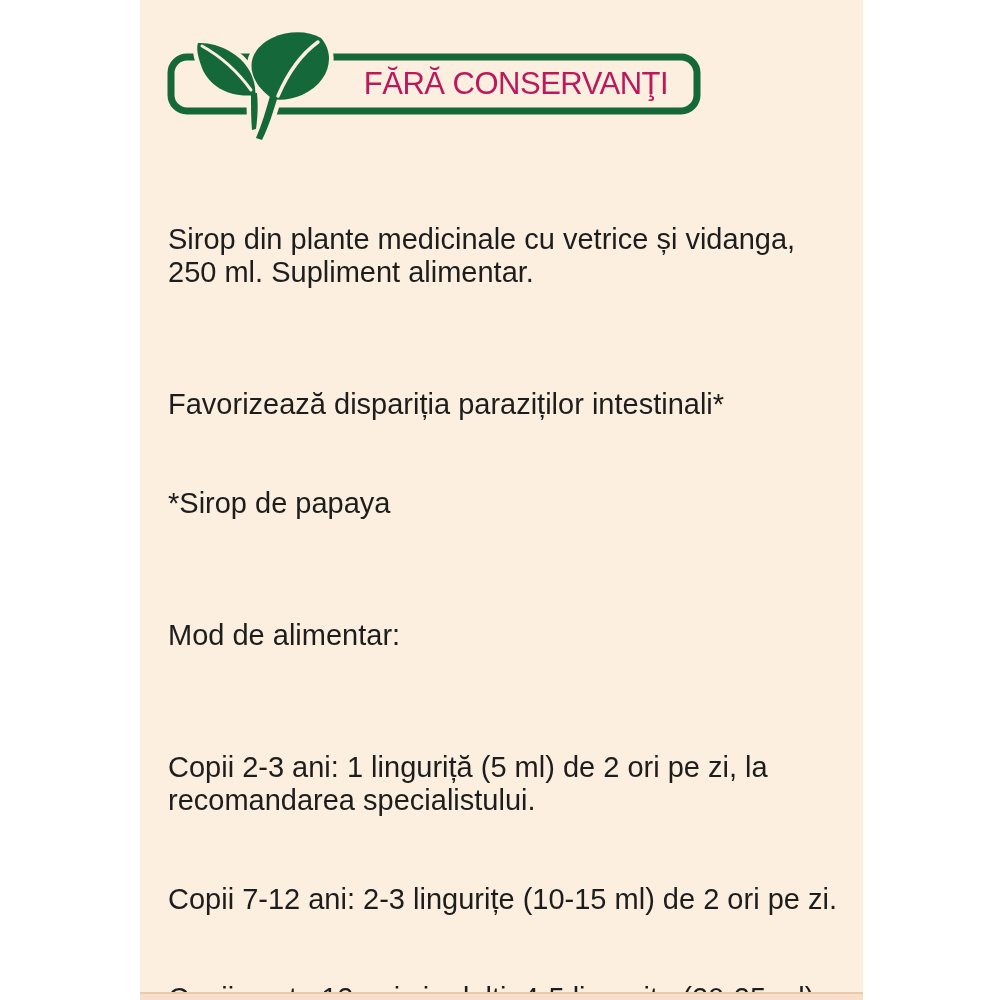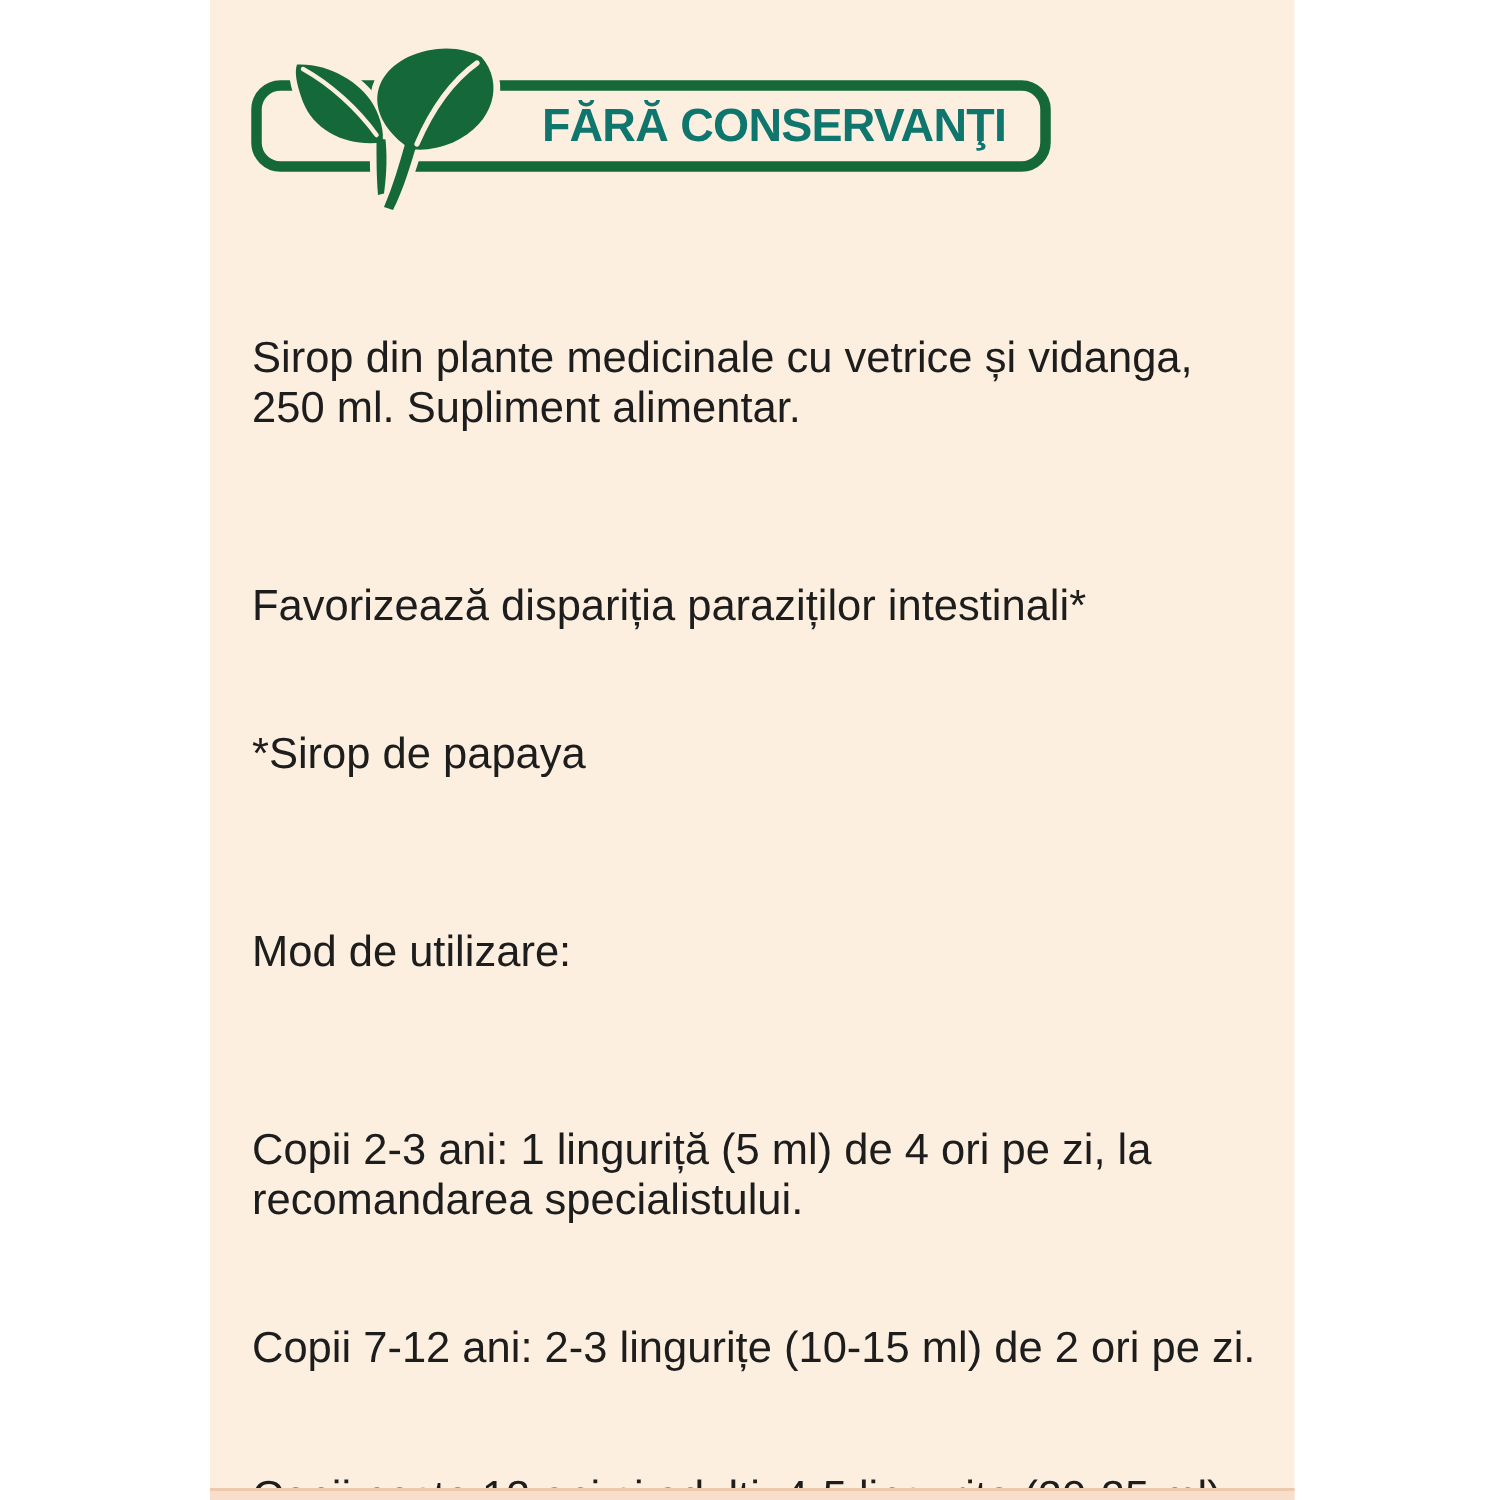--- a/index.html
+++ b/index.html
@@ -11,21 +11,21 @@
   }
   .panel{
     position:absolute;left:140px;top:0;width:723px;height:1000px;
     background:#fcefdf;
   }
   .badge{position:absolute;left:0;top:0;width:723px;height:152px;}
   .badge svg{position:absolute;left:0;top:0;}
   .badge-text{
     position:absolute;left:198px;top:57px;width:356px;height:54px;
     display:flex;align-items:center;justify-content:center;
-    color:#0f766e;font-weight:bold;font-size:31px;letter-spacing:-0.5px;
+    color:#be185d;font-weight:normal;font-size:31px;letter-spacing:-0.5px;
     white-space:nowrap;
   }
   .content{
     position:absolute;left:28px;top:124px;width:690px;
     color:#1d1d1d;font-size:29px;line-height:33px;
     white-space:pre;
   }
   .content p{margin:0;}
   .bold{font-weight:normal;}
   .mt-sm{margin-top:9px;}
@@ -65,23 +65,23 @@
   </div>
 
   <div class="content">
 
     <p><span>Sirop din plante medicinale cu vetrice și vidanga,
 250 ml. Supliment alimentar.</span></p>
 
     <p class="mt-md"><b class="bold">Favorizează dispariția paraziților intestinali*</b></p>
     <p><span>*Sirop de papaya</span></p>
 
-    <p class="mt-sm"><b class="bold">Mod de utilizare:</b></p>
+    <p class="mt-sm"><b class="bold">Mod de alimentar:</b></p>
 
-    <p><b class="bold">Copii 2-3 ani:</b><span> 1 linguriță (5 ml) de 4 ori pe zi, la
+    <p><b class="bold">Copii 2-3 ani:</b><span> 1 linguriță (5 ml) de 2 ori pe zi, la
 recomandarea specialistului.</span></p>
     <p><b class="bold">Copii 7-12 ani:</b><span> 2-3 lingurițe (10-15 ml) de 2 ori pe zi.</span></p>
     <p><b class="bold">Copii peste 12 ani și adulți:</b><span> 4-5 lingurițe (20-25 ml)
 de 2 ori pe zi.</span></p>
     
 
     
 
     
 

